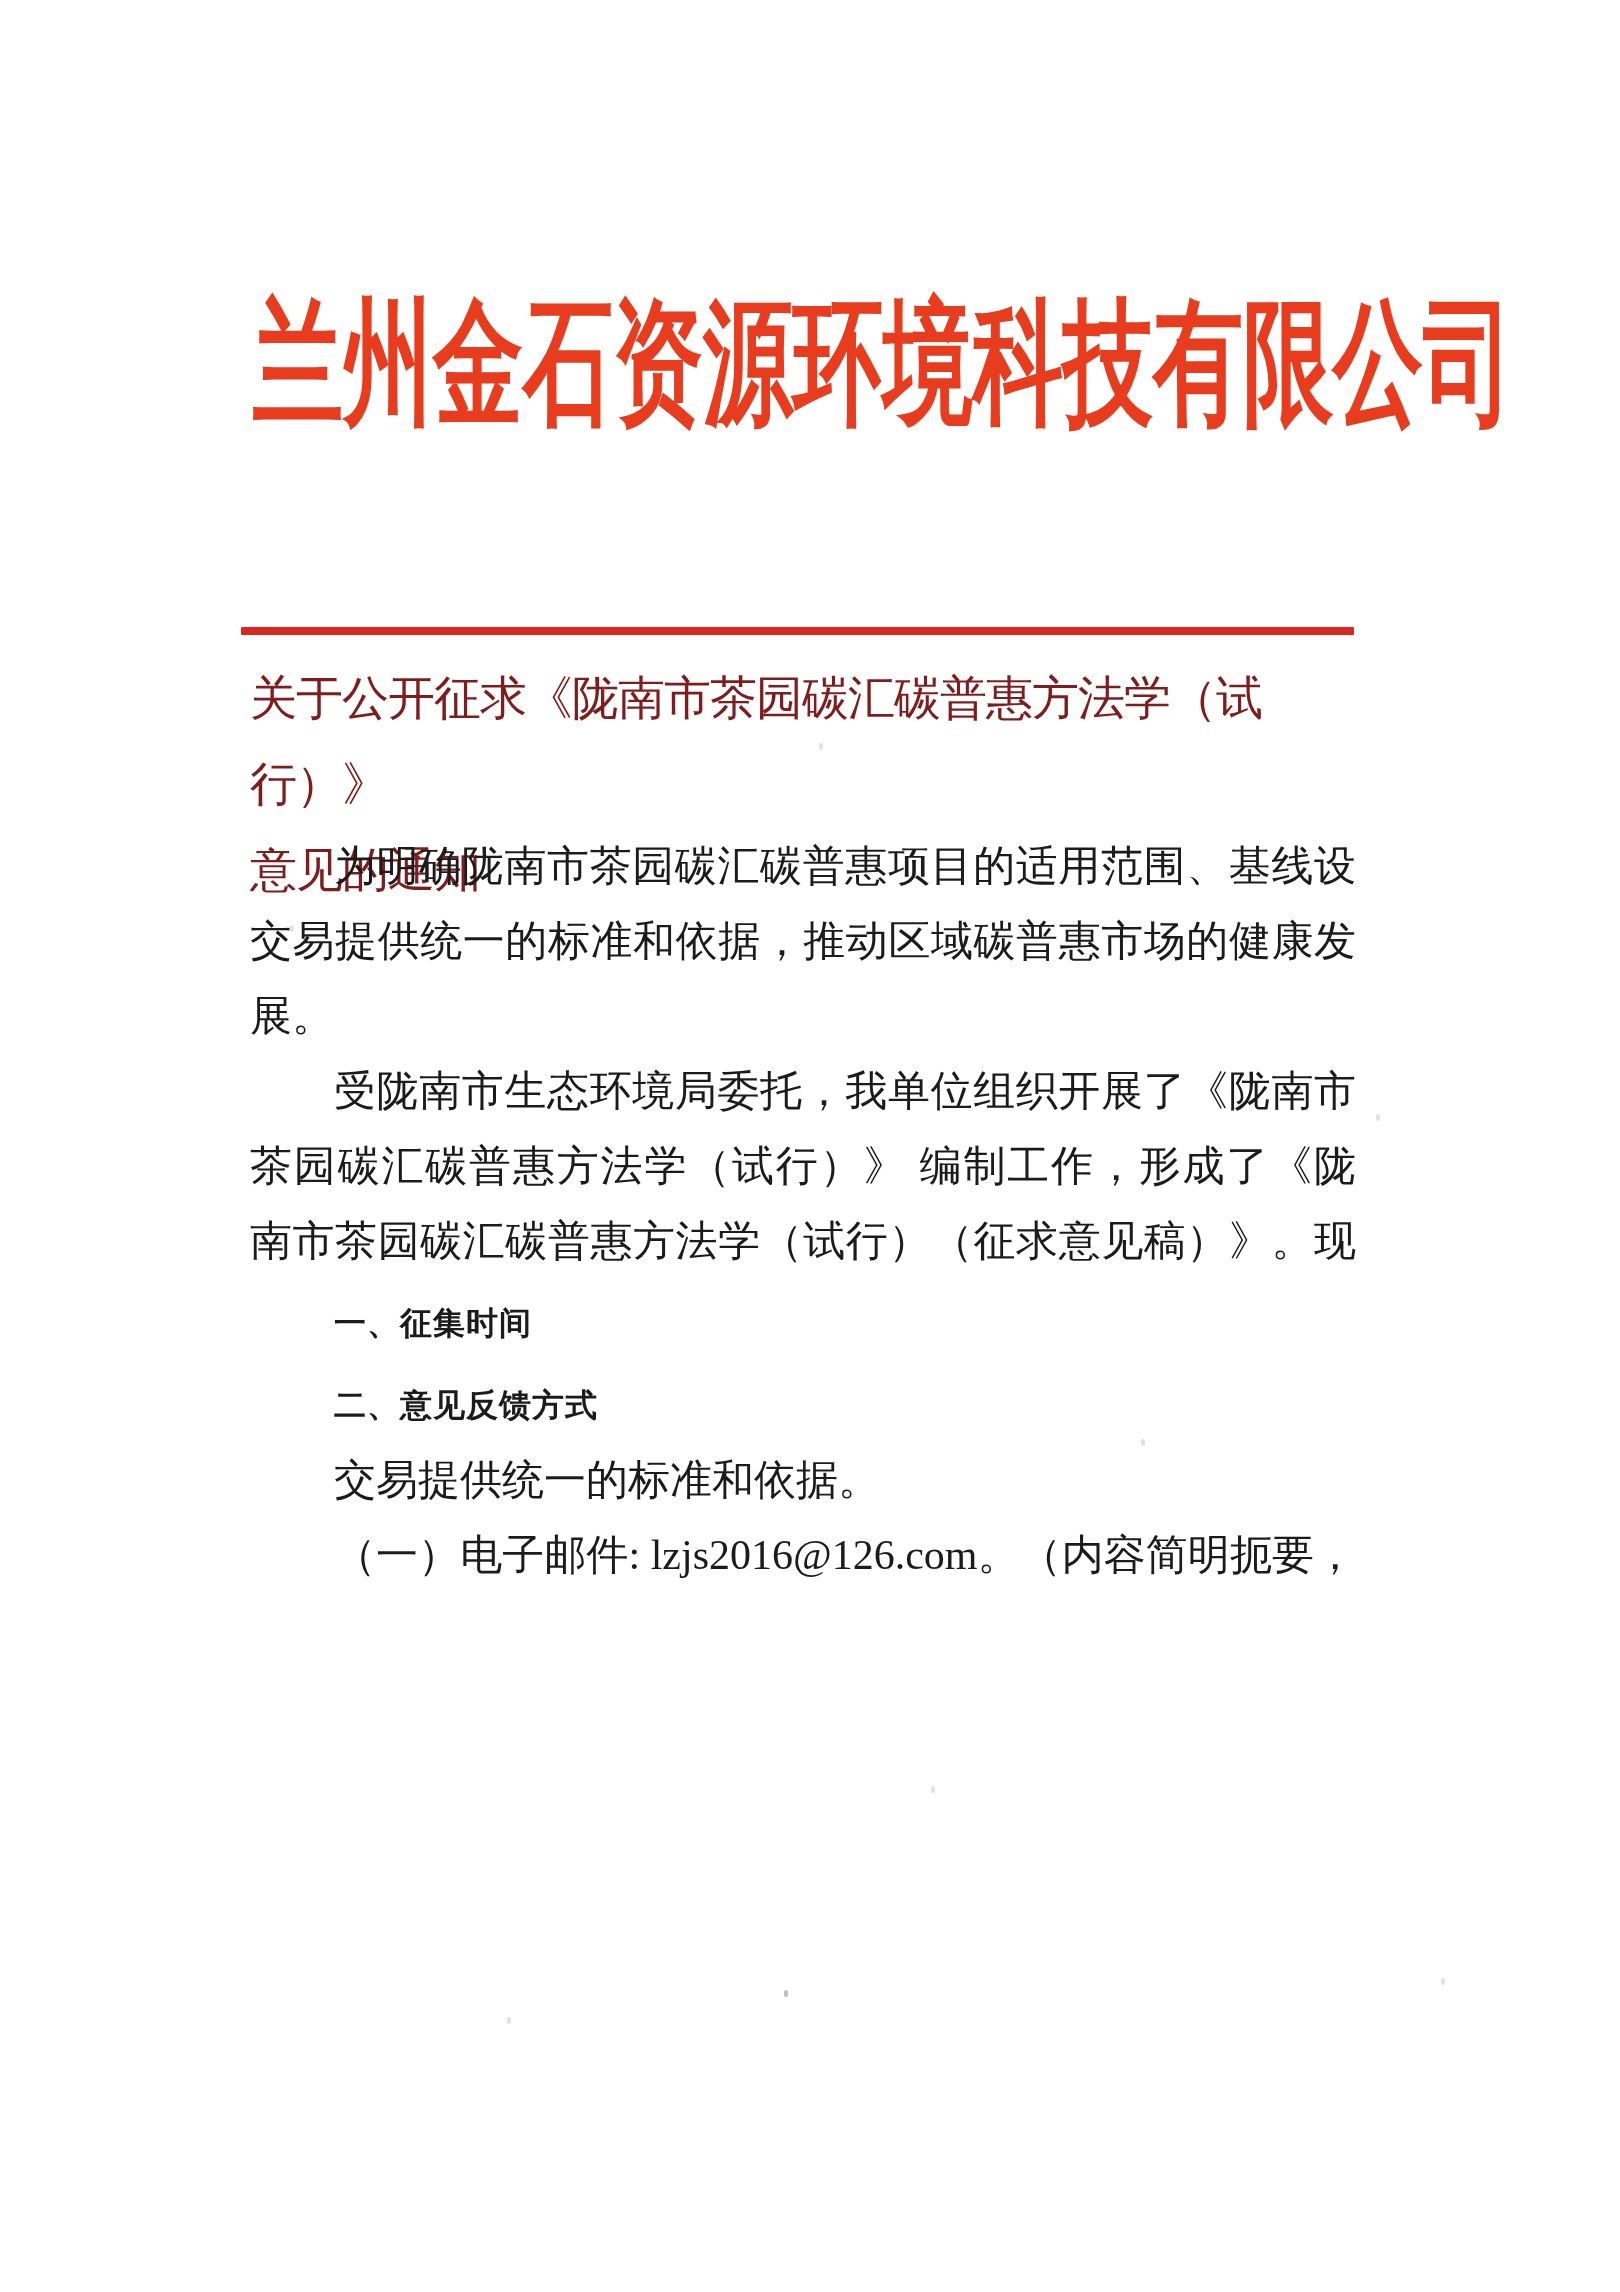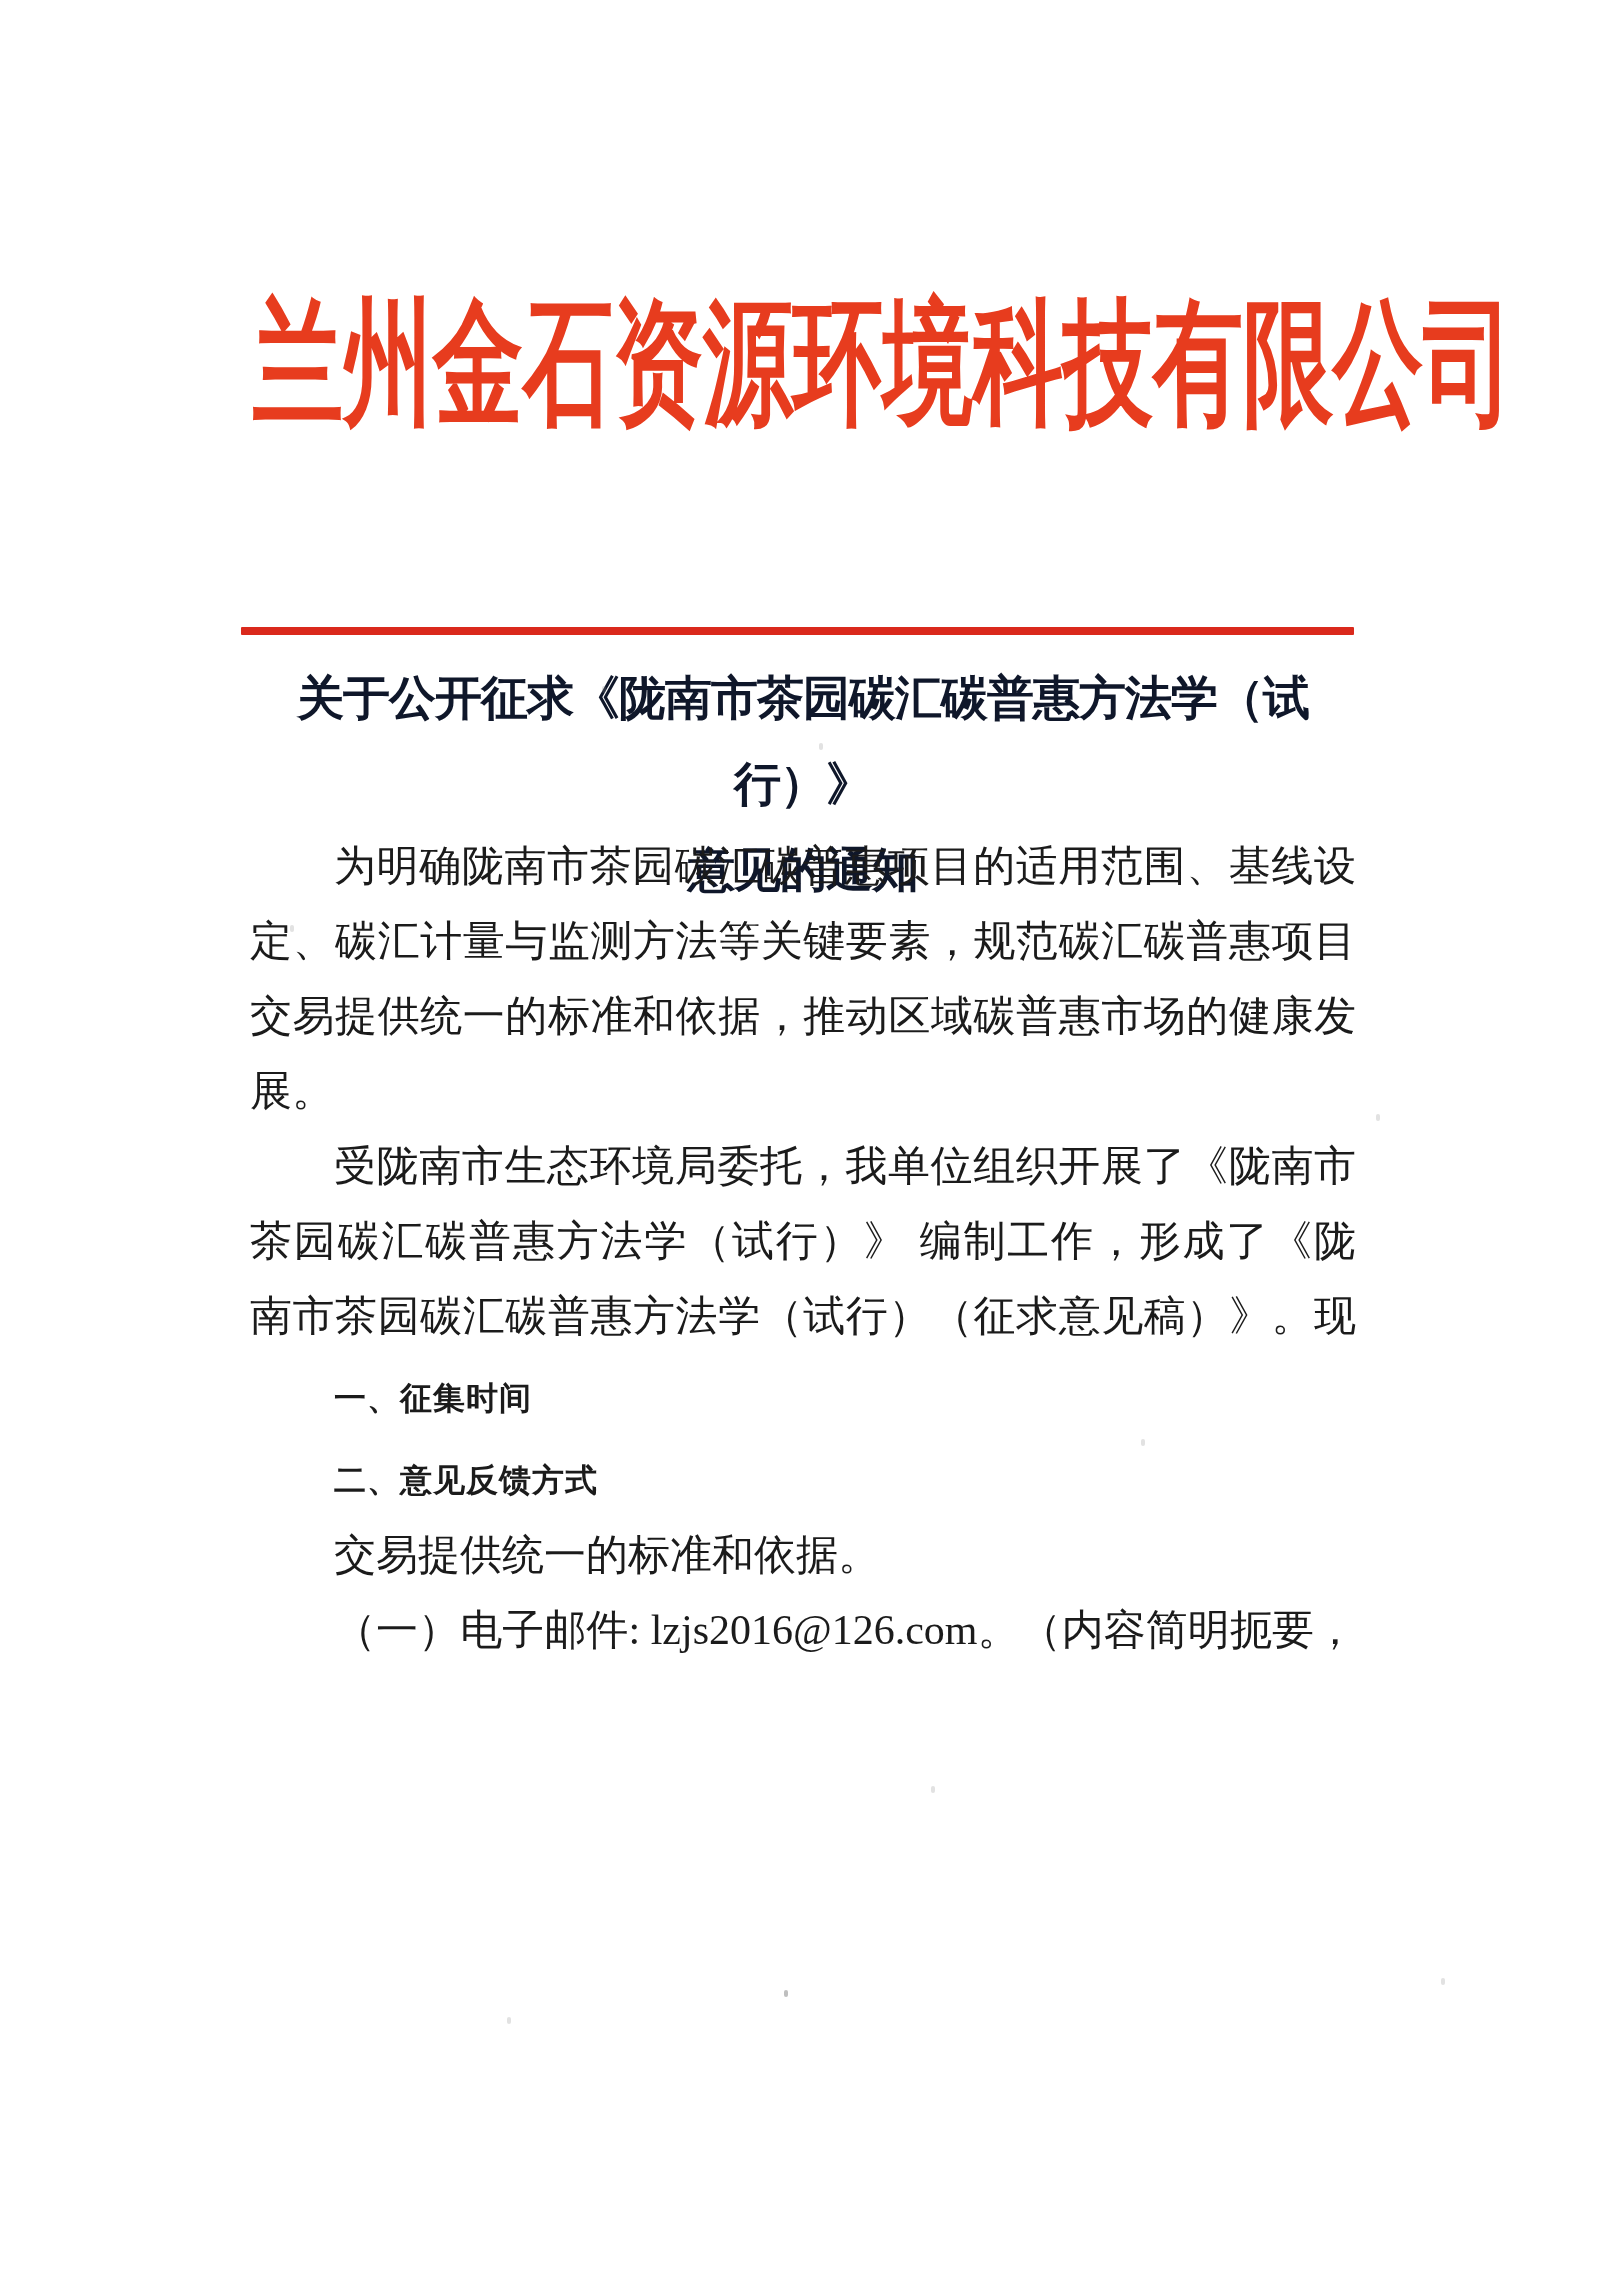--- a/index.html
+++ b/index.html
@@ -26,25 +26,25 @@
   
   .red-rule{
     position:absolute;
     top:627px;left:241px;width:1113px;height:7.8px;
     border-radius:1px;
   }
   
   .doc-title{
     position:absolute;
     top:655px;left:250px;width:1106px;
-    text-align:center;
-    font-weight:700;
+    text-align:left;
+    font-weight:400;
     font-size:47px;line-height:86px;
     letter-spacing:-1px;
-    color:#0f172a;
+    color:#7f1d1d;
     font-family:"Liberation Serif","DejaVu Serif",serif;
   }
   .doc-title .t-line{display:block;}
   
   .body-col{
     position:absolute;
     top:829px;left:250px;width:1106px;
   }
   .b-line{
     font-size:42px;
@@ -84,21 +84,20 @@
 
   <div class="red-rule" style="background: rgb(218, 41, 28);"></div>
 
   <div class="doc-title">
     <span class="t-line">关于公开征求《陇南市茶园碳汇碳普惠方法学（试行）》</span>
     <span class="t-line">意见的通知</span>
   </div>
 
   <div class="body-col">
       <div class="b-line indent justify">为明确陇南市茶园碳汇碳普惠项目的适用范围、基线设</div>
-      <div class="b-line justify">定、碳汇计量与监测方法等关键要素，规范碳汇碳普惠项目</div>
       <div class="b-line justify">交易提供统一的标准和依据，推动区域碳普惠市场的健康发</div>
       <div class="b-line">展。</div>
       <div class="b-line indent justify">受陇南市生态环境局委托，我单位组织开展了《陇南市</div>
       <div class="b-line justify">茶园碳汇碳普惠方法学（试行）》 编制工作，形成了《陇</div>
       <div class="b-line justify">南市茶园碳汇碳普惠方法学（试行）（征求意见稿）》。现</div>
       <div class="b-line heading indent">一、征集时间</div>
       <div class="b-line heading indent">二、意见反馈方式</div>
       <div class="b-line indent">交易提供统一的标准和依据。</div>
       <div class="b-line indent justify">（一）电子邮件: lzjs2016@126.com。（内容简明扼要，</div>
     </div>

